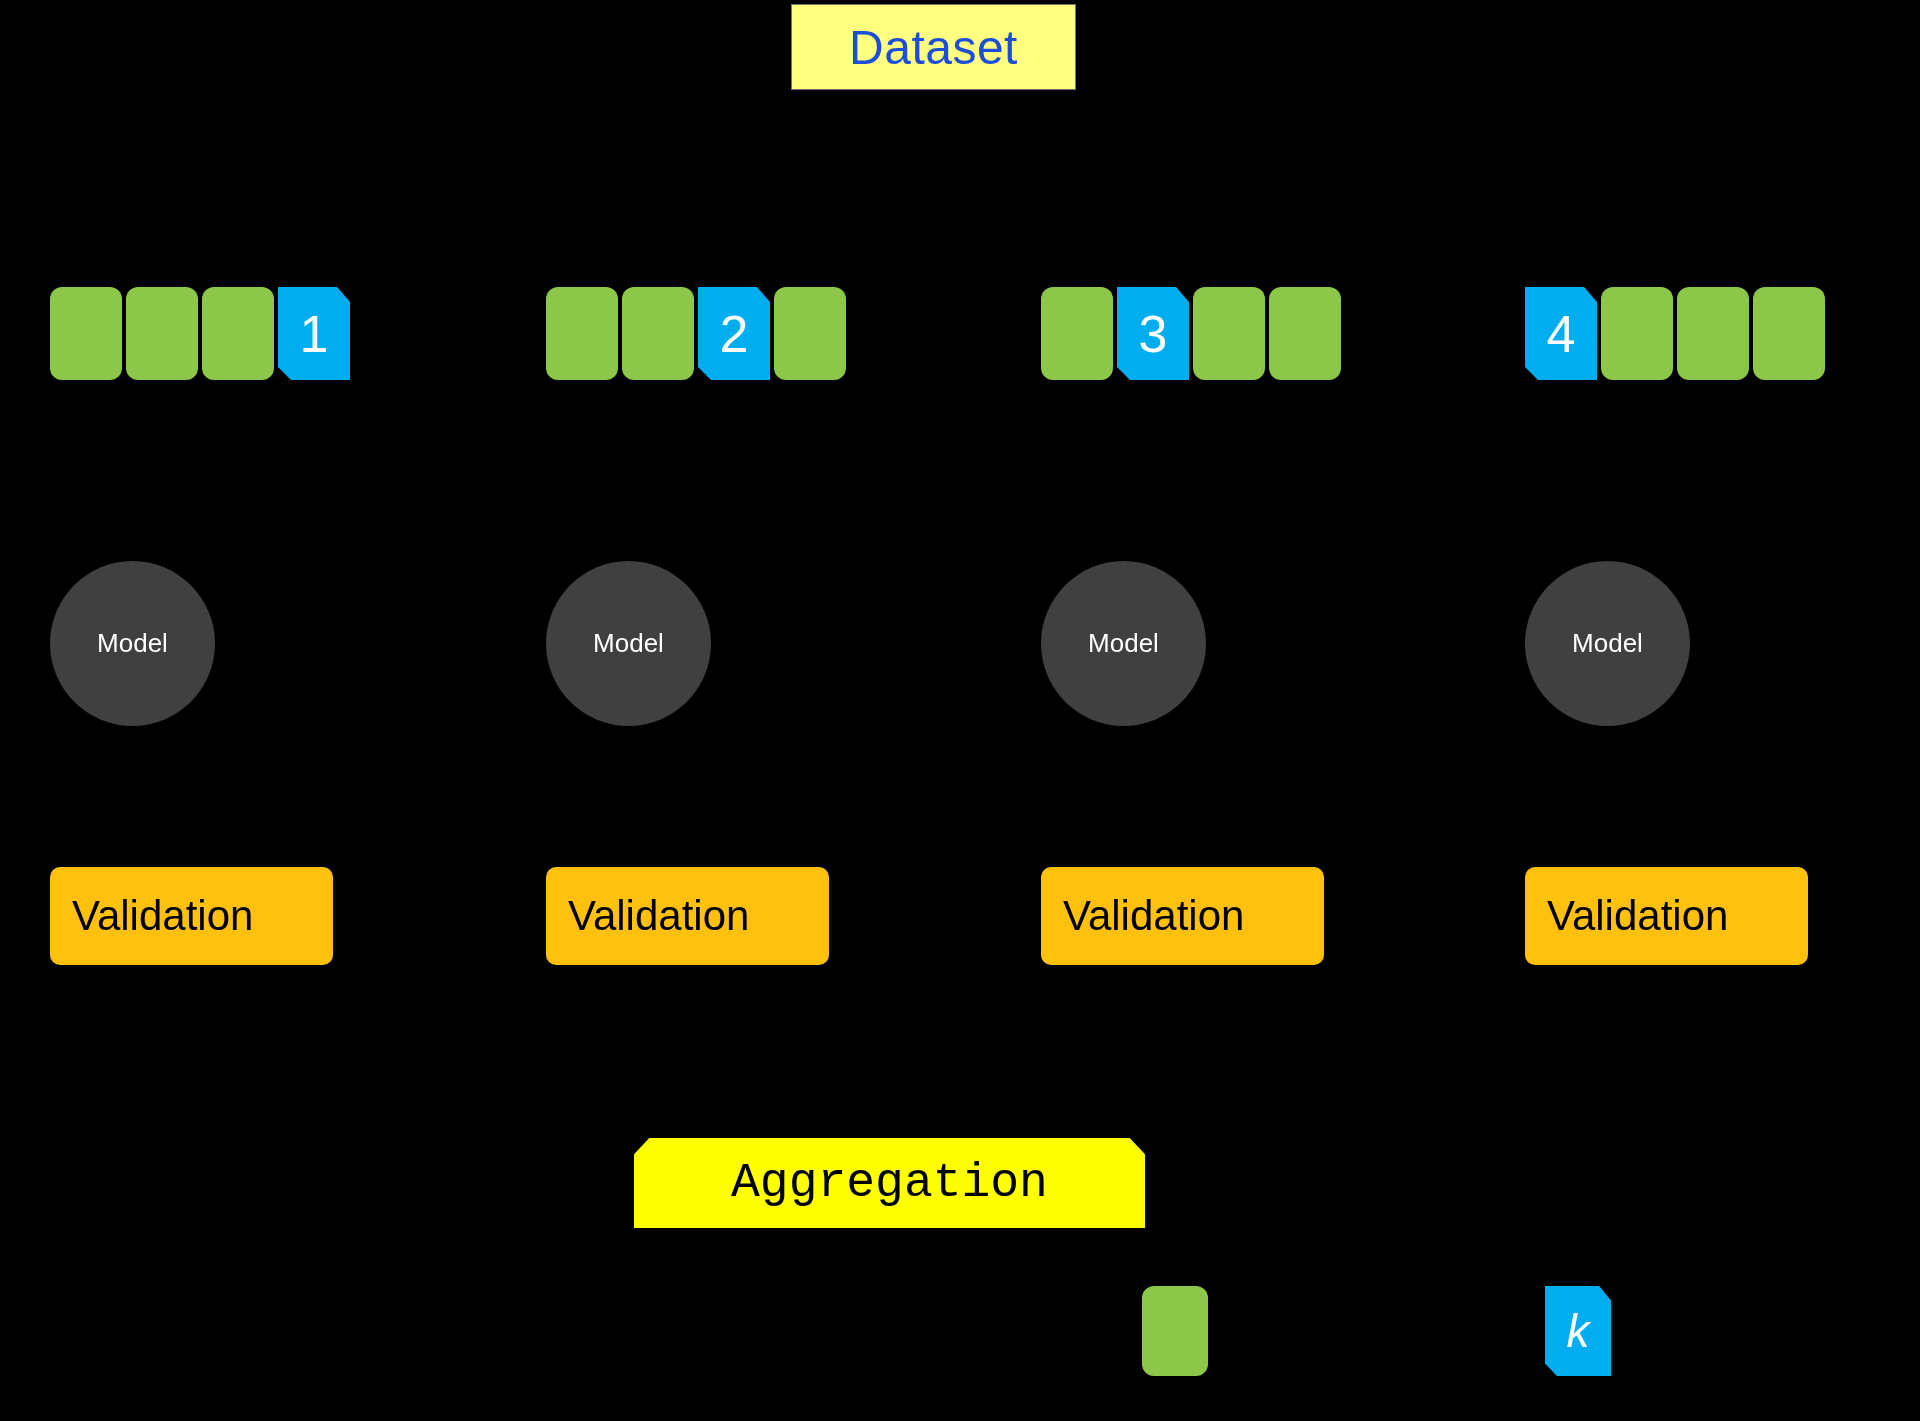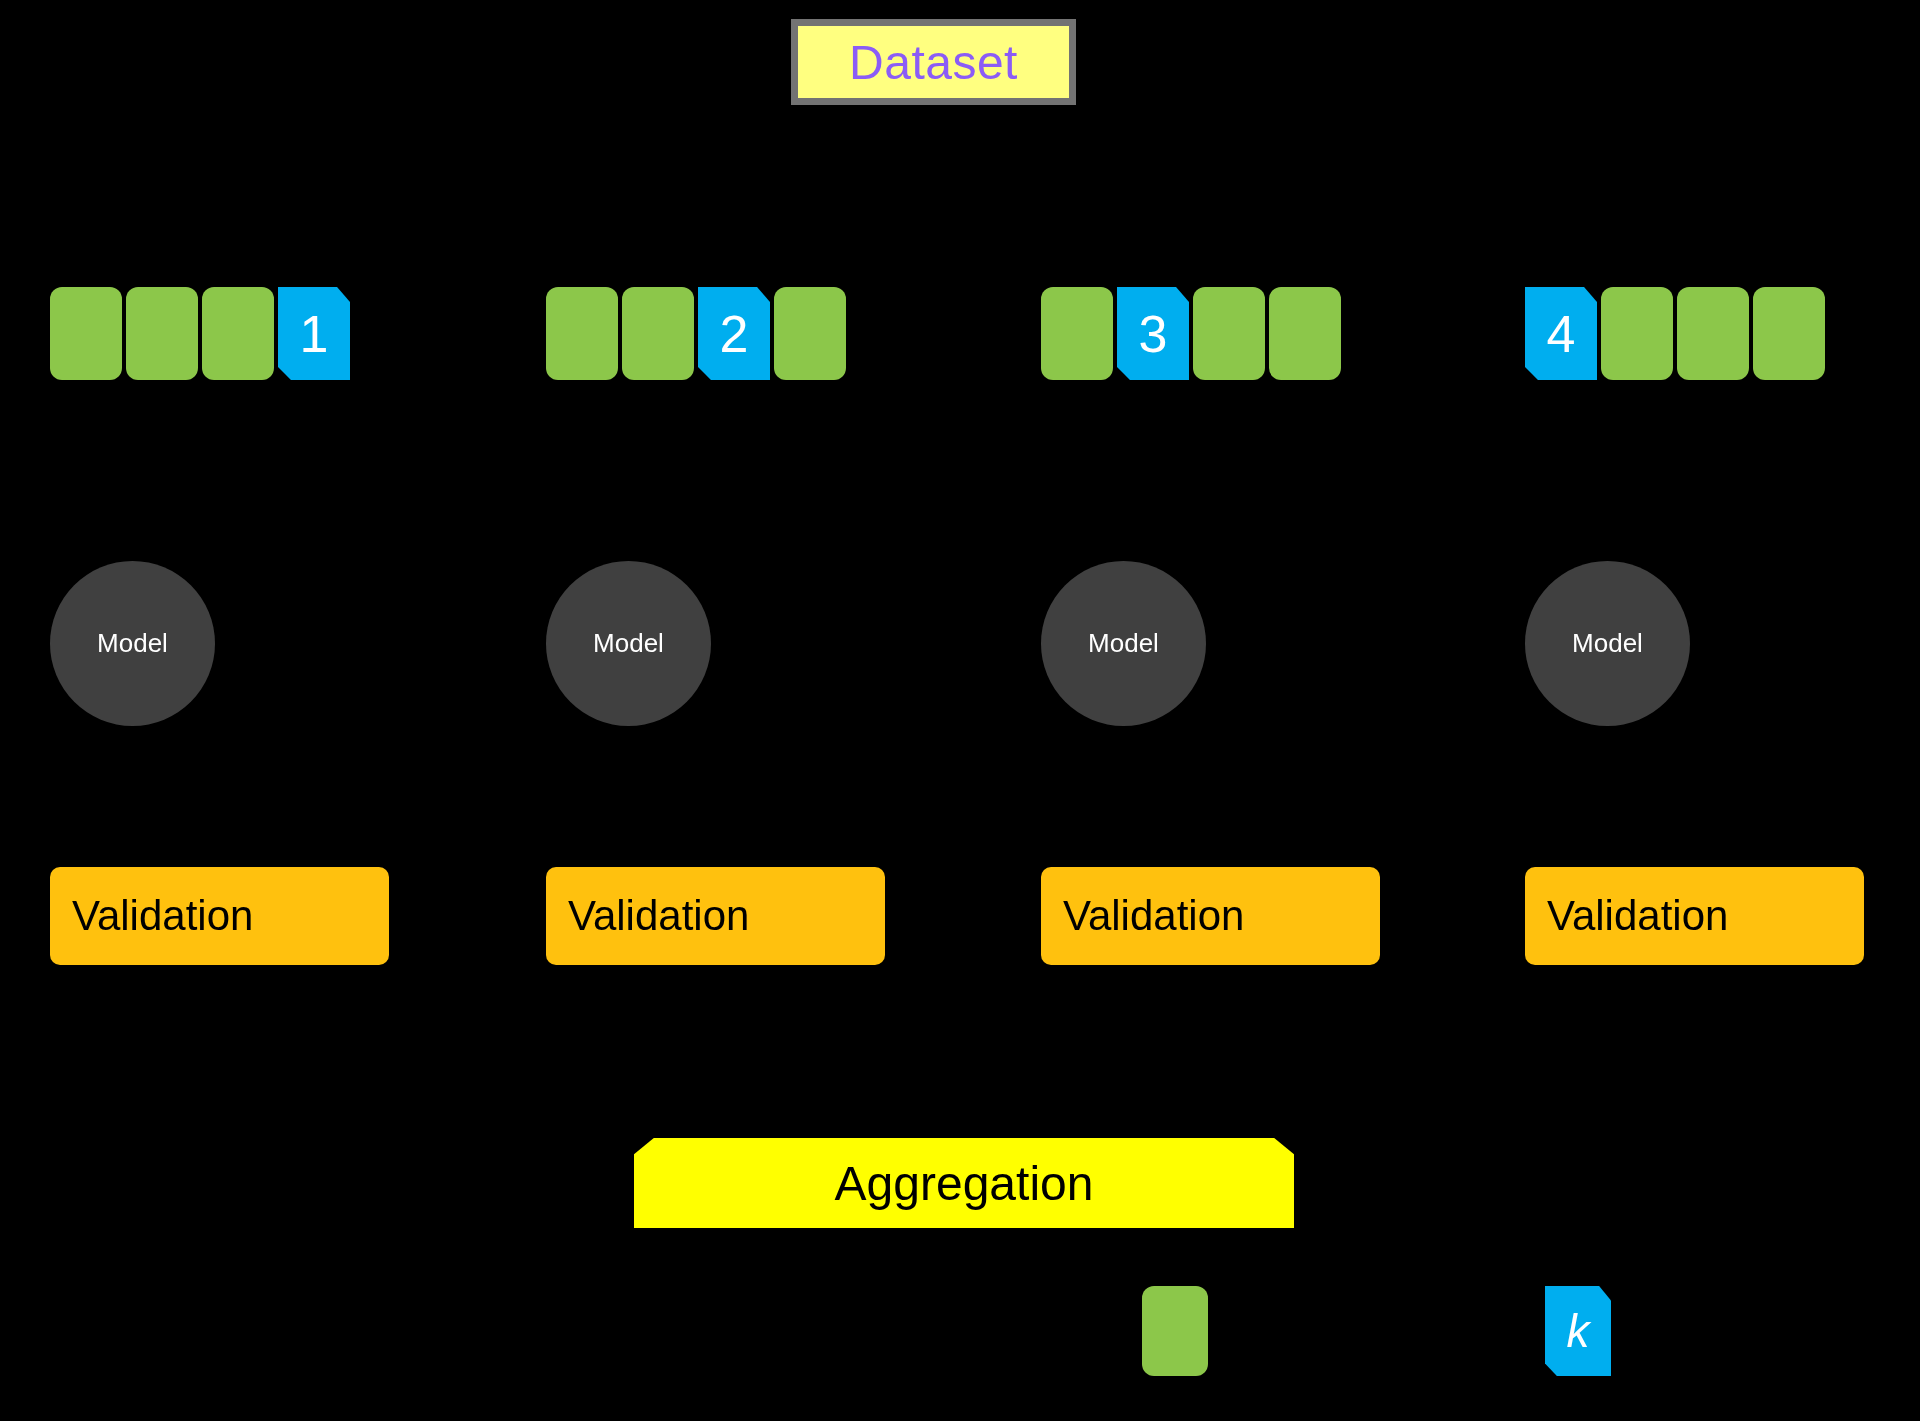--- a/index.html
+++ b/index.html
@@ -21,30 +21,30 @@
     left: 0; top: 0;
     width: 1920px;
     height: 1421px;
     background: #000000;
   }
 
   
   .dataset-box {
     position: absolute;
     left: 791px;
-    top: 19px;
+    top: 4px;
     width: 285px;
     height: 86px;
     background: #FFFF80;
-    border: 7px solid #737373;
+    border: 1px solid #737373;
     box-sizing: border-box;
     display: flex;
     align-items: center;
     justify-content: center;
-    color: #8b5cf6;
+    color: #1d4ed8;
     font-size: 48px;
     letter-spacing: 0.5px;
   }
 
   
   .fold-row {
     position: absolute;
     top: 287px;
     height: 100px;
     display: flex;
@@ -98,51 +98,52 @@
   }
   .model-circle.m1 { left: 50px; }
   .model-circle.m2 { left: 546px; }
   .model-circle.m3 { left: 1041px; }
   .model-circle.m4 { left: 1525px; }
 
   
   .validation-box {
     position: absolute;
     top: 867px;
-    width: 339px;
+    width: 283px;
     height: 98px;
     background: #FFC10E;
     border-radius: 10px;
     display: flex;
     align-items: center;
     color: #000000;
     font-size: 42px;
     padding-left: 22px;
     box-sizing: border-box;
   }
   .validation-box.v1 { left: 50px; }
   .validation-box.v2 { left: 546px; }
   .validation-box.v3 { left: 1041px; }
   .validation-box.v4 { left: 1525px; }
 
   
   .aggregation-box {
     position: absolute;
     left: 634px;
     top: 1138px;
-    width: 660px;
+    width: 511px;
     height: 90px;
     background: #FFFF00;
     display: flex;
     align-items: center;
     justify-content: center;
     color: #000000;
     font-size: 48px;
     
     clip-path: polygon(0% 18%, 3% 0%, 97% 0%, 100% 18%, 100% 100%, 0% 100%);
+    font-family: Liberation Mono, monospace;
   }
 
   
   .legend-swatch {
     position: absolute;
     top: 1286px;
     width: 66px;
     height: 90px;
   }
   .legend-swatch.train-swatch {

